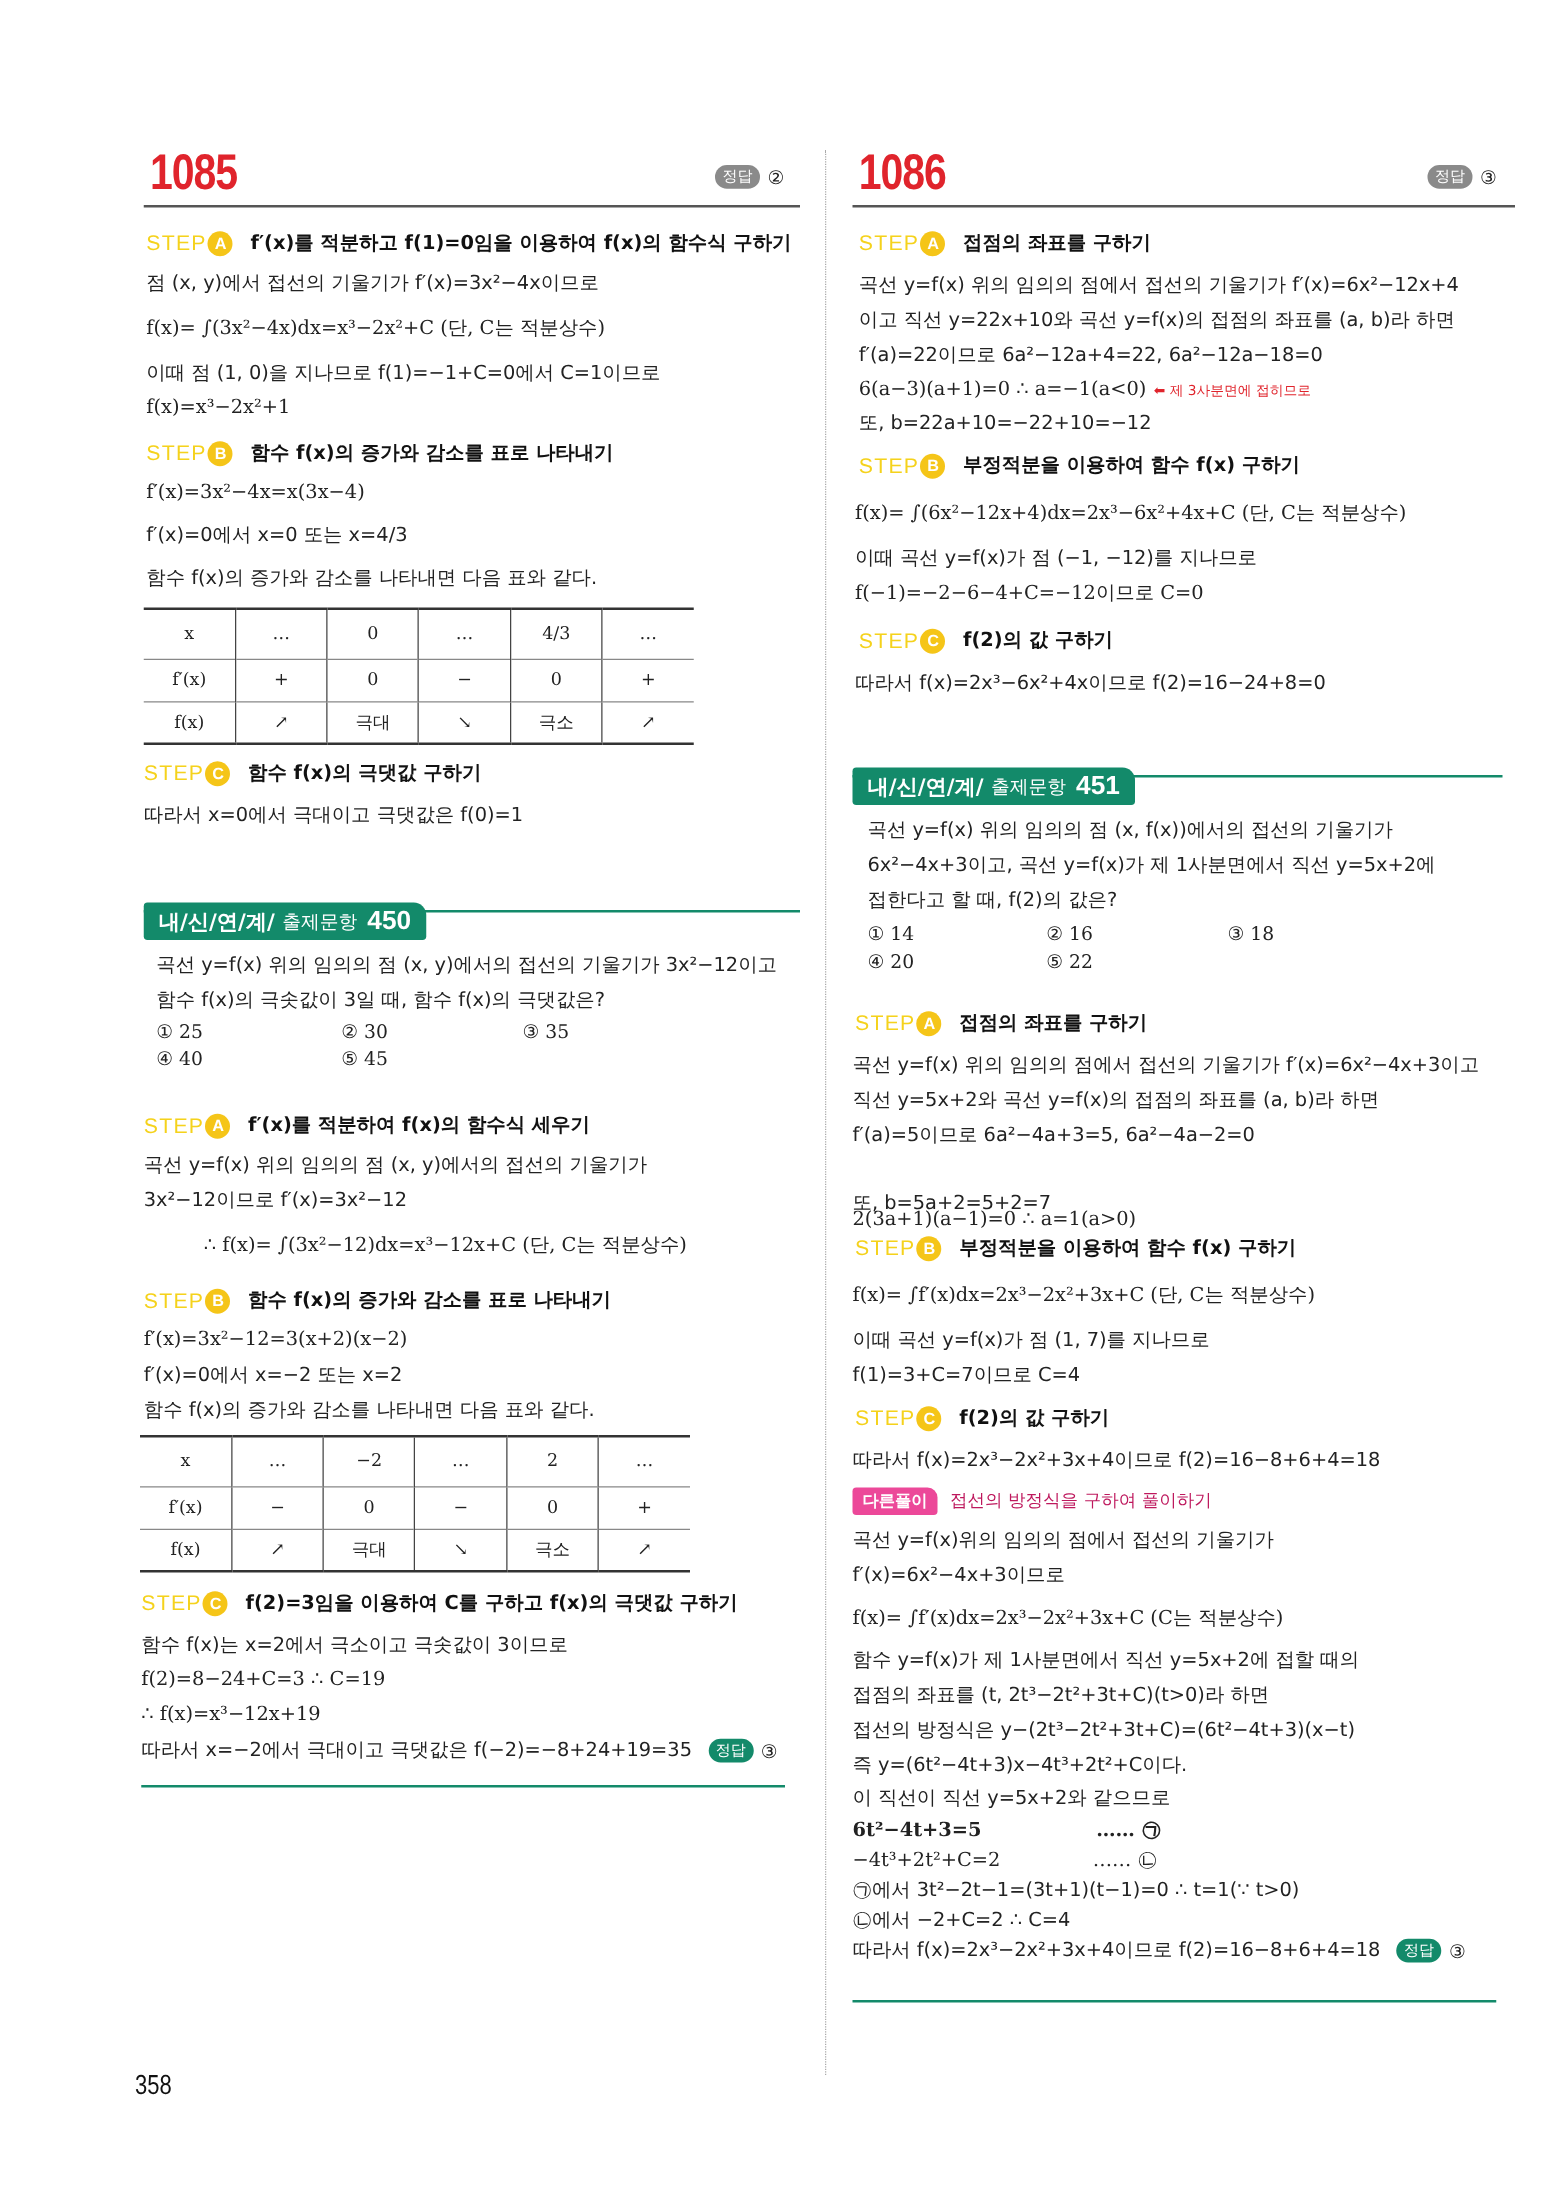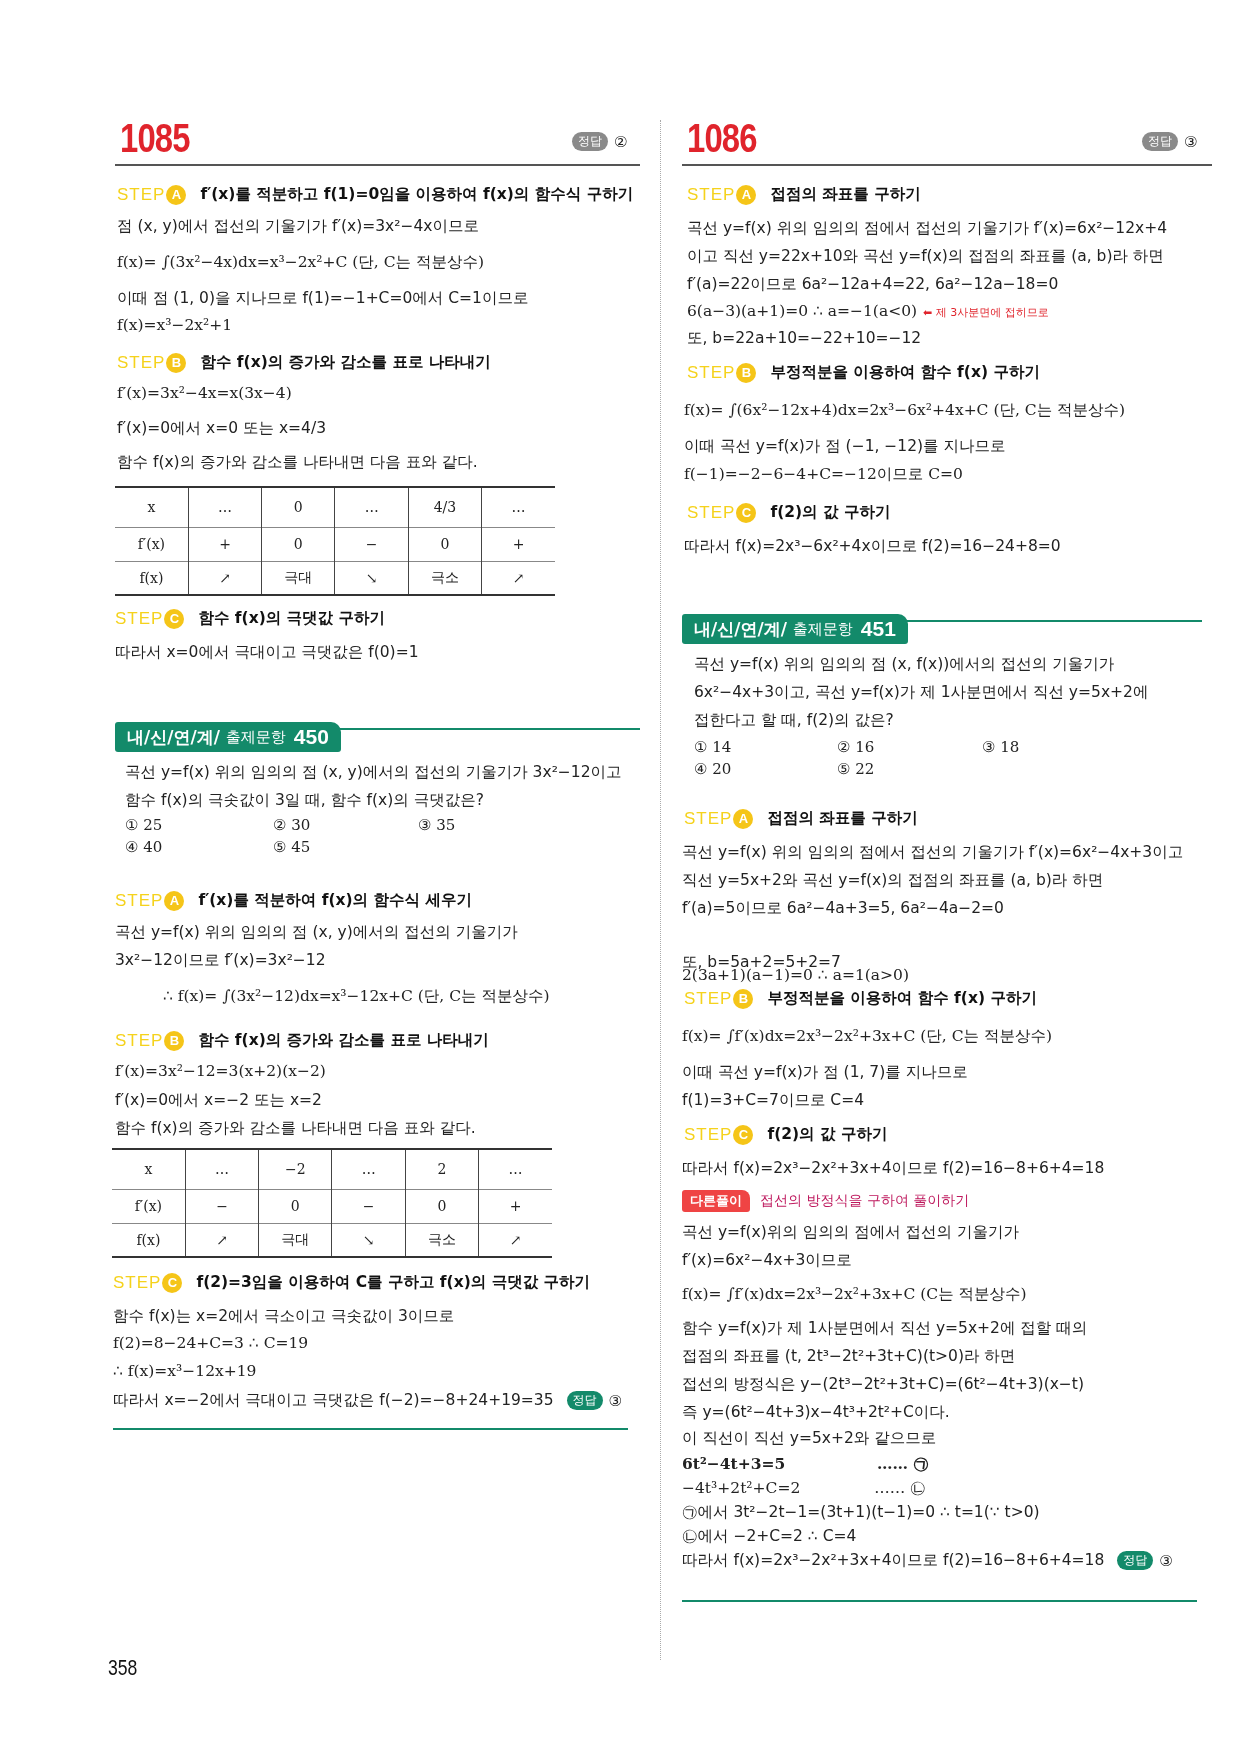--- a/index.html
+++ b/index.html
@@ -25,21 +25,21 @@
   table.var td { border-left: 1px solid #444; border-top: 1px solid #888; text-align: center; height: 34px; width: 72px; }
   table.var tr:first-child td { border-top: 2px solid #333; height: 40px; }
   table.var tr:last-child td { border-bottom: 2px solid #333; }
   table.var td:first-child { border-left: none; }
   .banner { position: absolute; height: 30px; background: #138a6a; color: #fff; border-radius: 3px 10px 3px 3px; padding: 0 12px; display: flex; align-items: center; font-weight: bold; font-size: 17px; }
   .banner .sub { font-size: 15px; font-weight: normal; margin-left: 6px; }
   .banner .n { font-family: "Liberation Sans", sans-serif; font-size: 21px; margin-left: 8px; }
   .banner-rule { position: absolute; height: 2px; background: #138a6a; }
   .green-rule { position: absolute; height: 2px; background: #138a6a; }
   .choices { position: absolute; font-family: "DejaVu Serif", serif; font-size: 15px; }
-  .alt-tag { display: inline-block; background: #ef4444; color: #fff; font-size: 13px; font-weight: bold; padding: 2px 8px; border-radius: 3px 8px 3px 3px; margin-right: 10px; }
+  .alt-tag { display: inline-block; background: #ec4899; color: #fff; font-size: 13px; font-weight: bold; padding: 2px 8px; border-radius: 3px 8px 3px 3px; margin-right: 10px; }
   .alt-title { font-size: 14px; color: #be185d; }
   .note-red { color: #e0242c; font-size: 11px; margin-left: 6px; }
   .page-num { position: absolute; left: 108px; top: 1655px; font-family: "Liberation Sans", sans-serif; font-size: 22px; transform: scaleX(0.8); transform-origin: left; color: #111; }
 </style>
 </head>
 <body>
 
 <div class="divider"></div>
 
 <div id="left" class="col">

